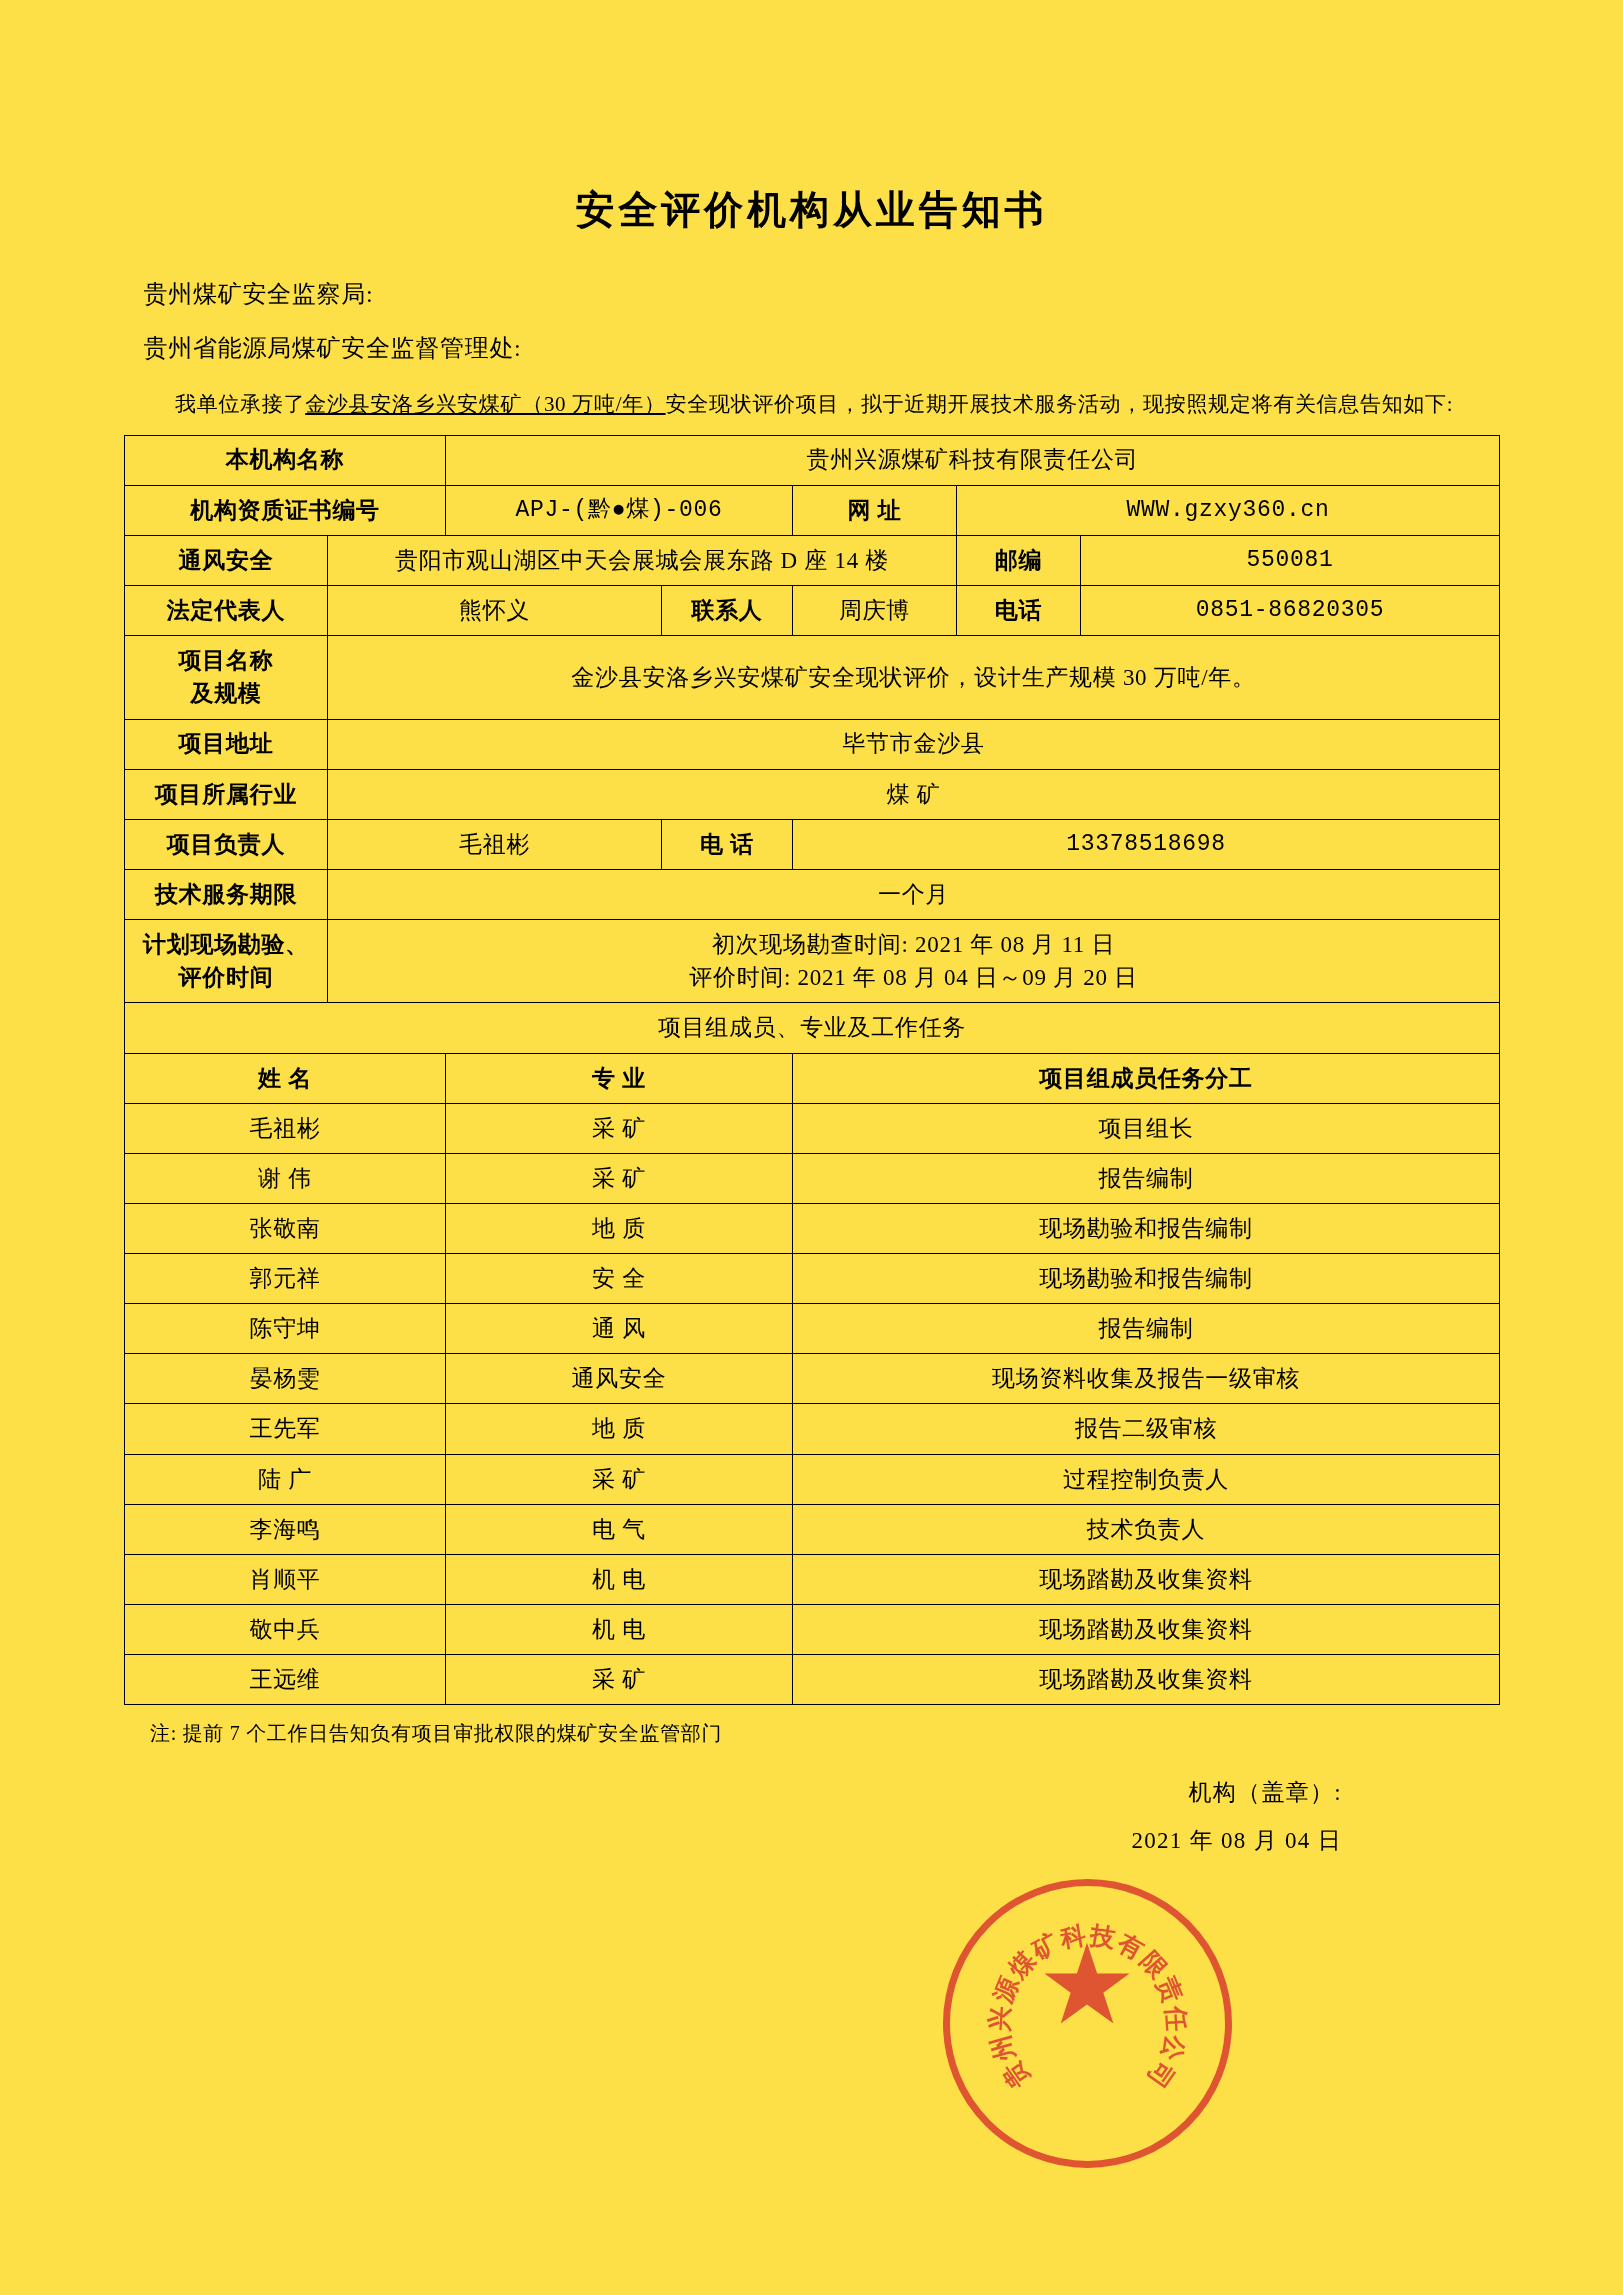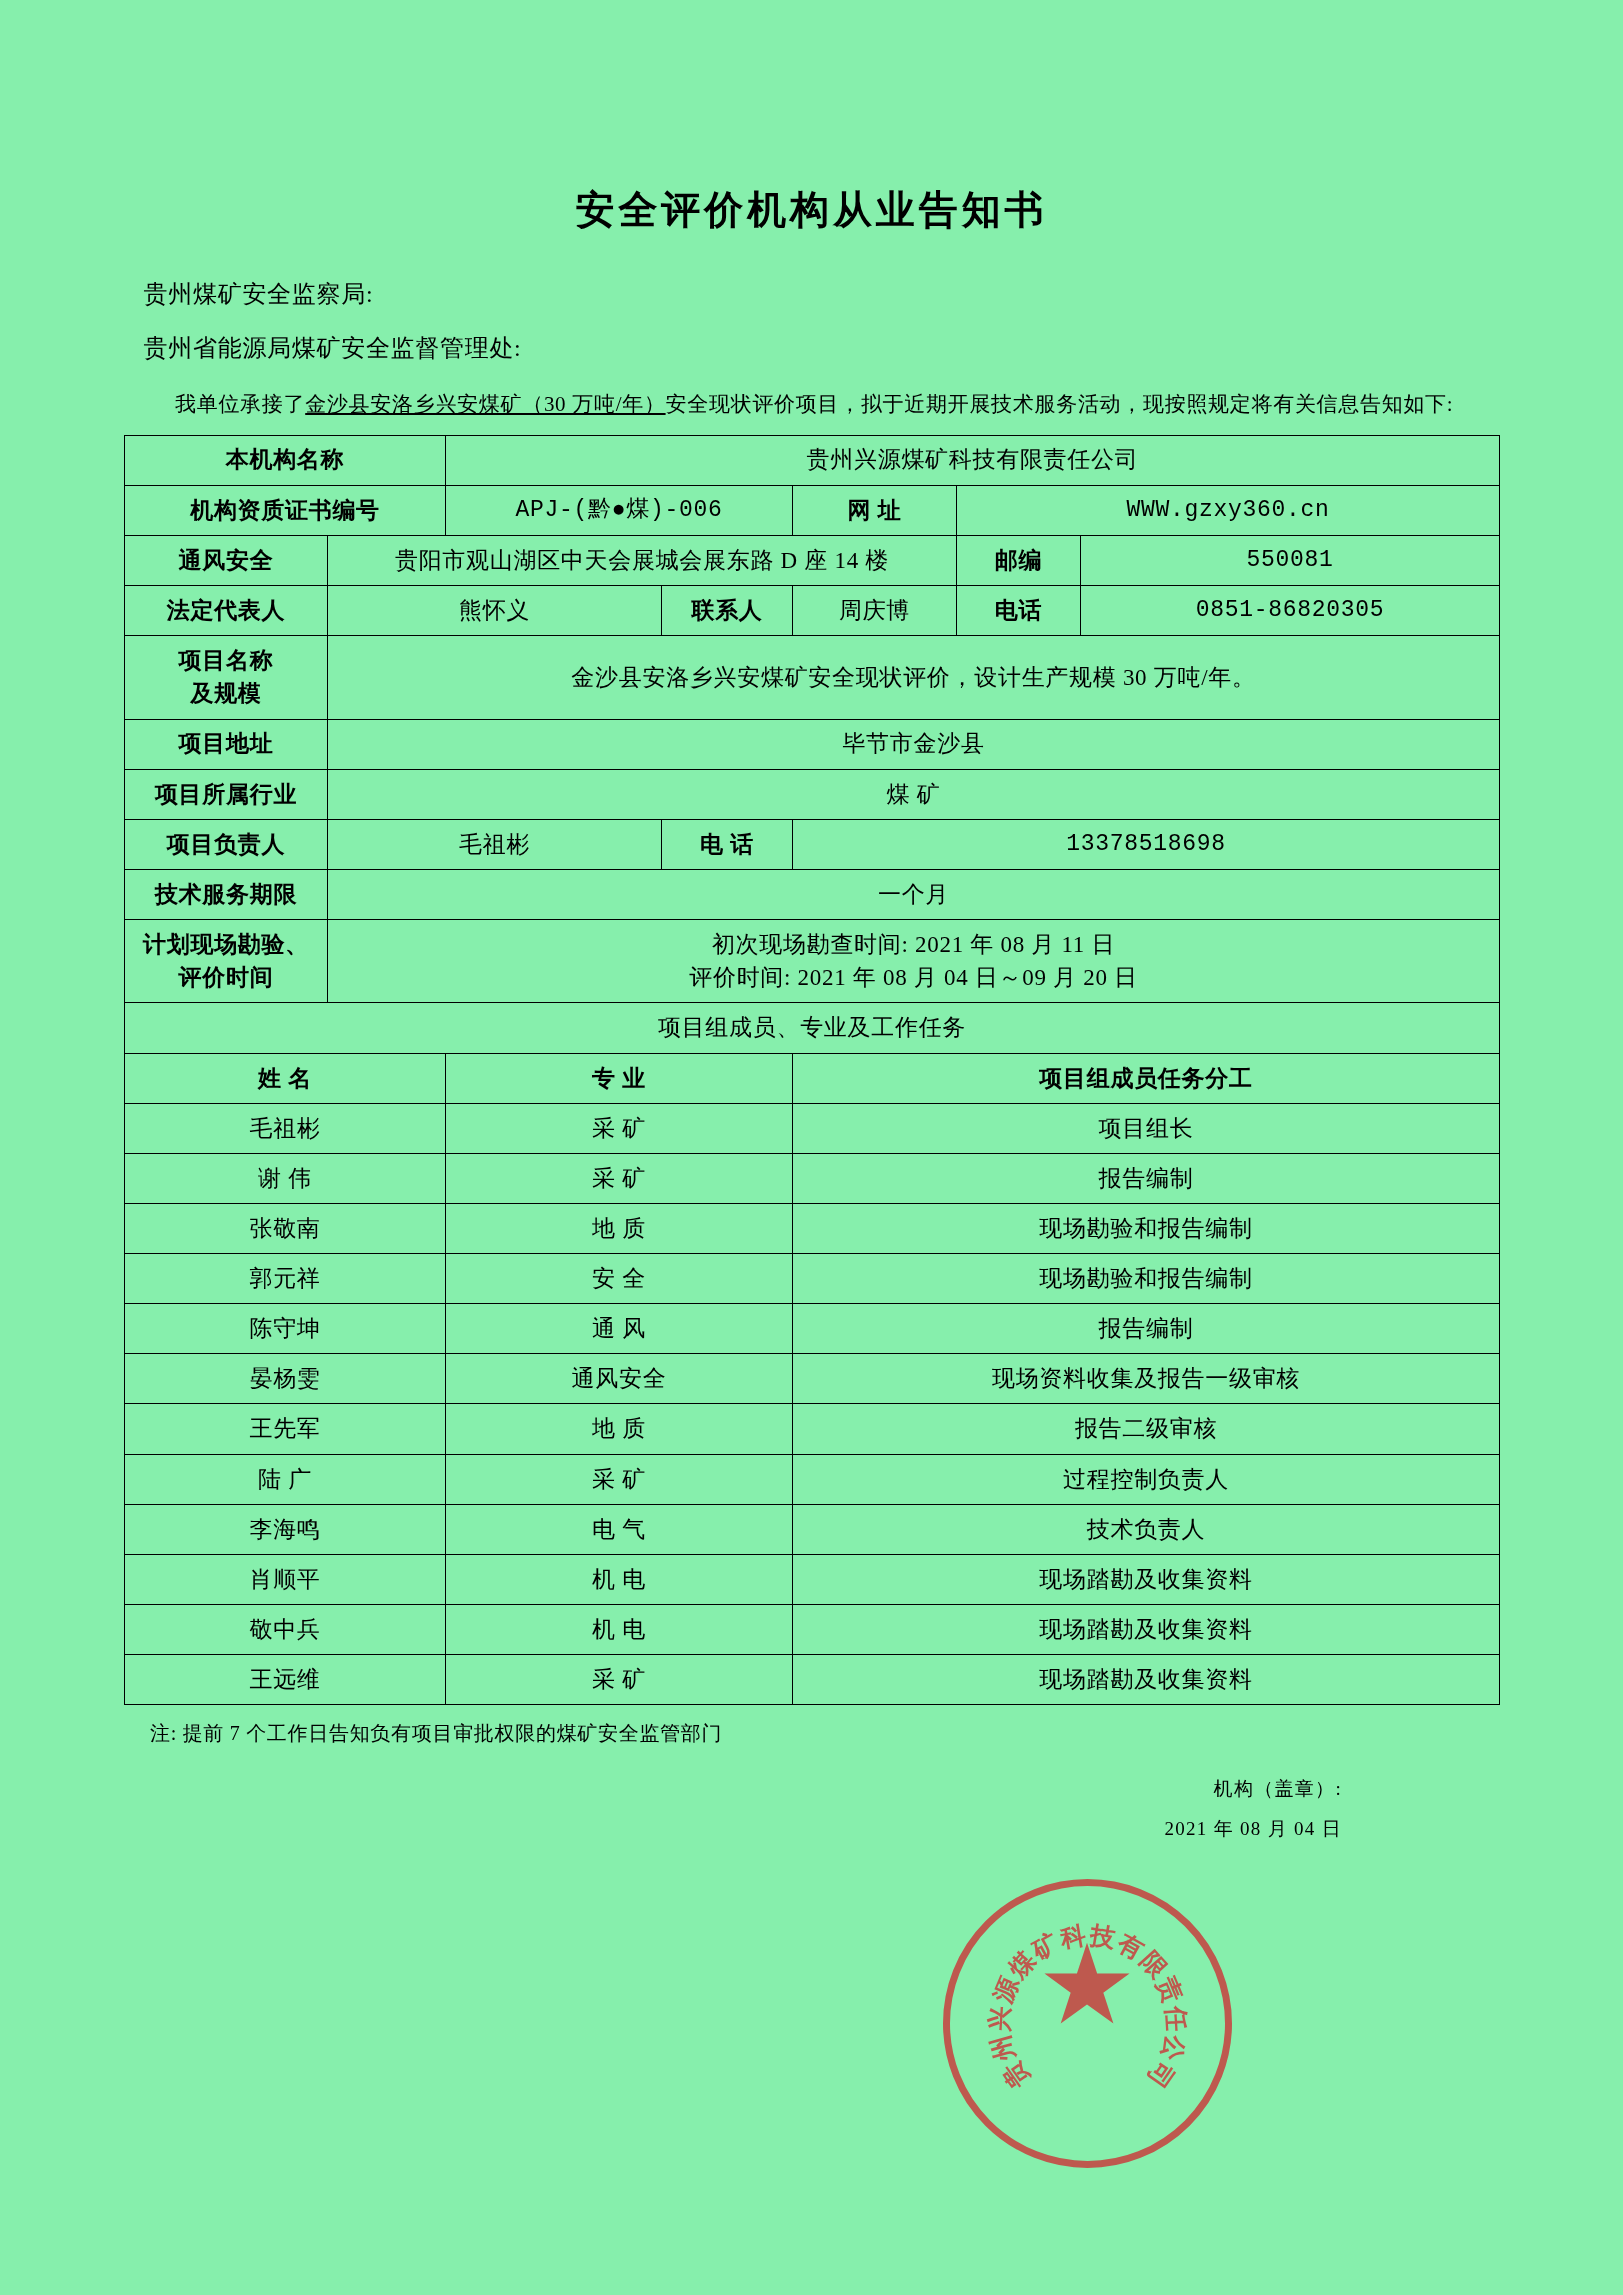--- a/index.html
+++ b/index.html
@@ -10,21 +10,21 @@
   body {
     font-family: "Liberation Serif", "DejaVu Serif", serif;
     color: #000000;
   }
   .page {
     position: relative;
     width: 1623px;
     height: 2295px;
     box-sizing: border-box;
     padding: 0;
-    background: #86efac;
+    background: #fde047;
     overflow: hidden;
   }
   .inner {
     position: relative;
     margin: 0 auto;
     width: 1375px;
     padding-top: 183px;
   }
   .doc-title {
     text-align: center;
@@ -94,21 +94,21 @@
   .note {
     font-size: 20px;
     margin-top: 14.4px;
     margin-left: 26px;
     letter-spacing: 0.7px;
   }
   .sign-block {
     margin-top: 22px;
     text-align: right;
     padding-right: 157px;
-    font-size: 19px;
+    font-size: 23px;
     line-height: 2.1;
     letter-spacing: 1.3px;
     position: relative;
     z-index: 1;
   }
   .stamp {
     position: absolute;
     left: 943px;
     top: 1879px;
     width: 275px;

